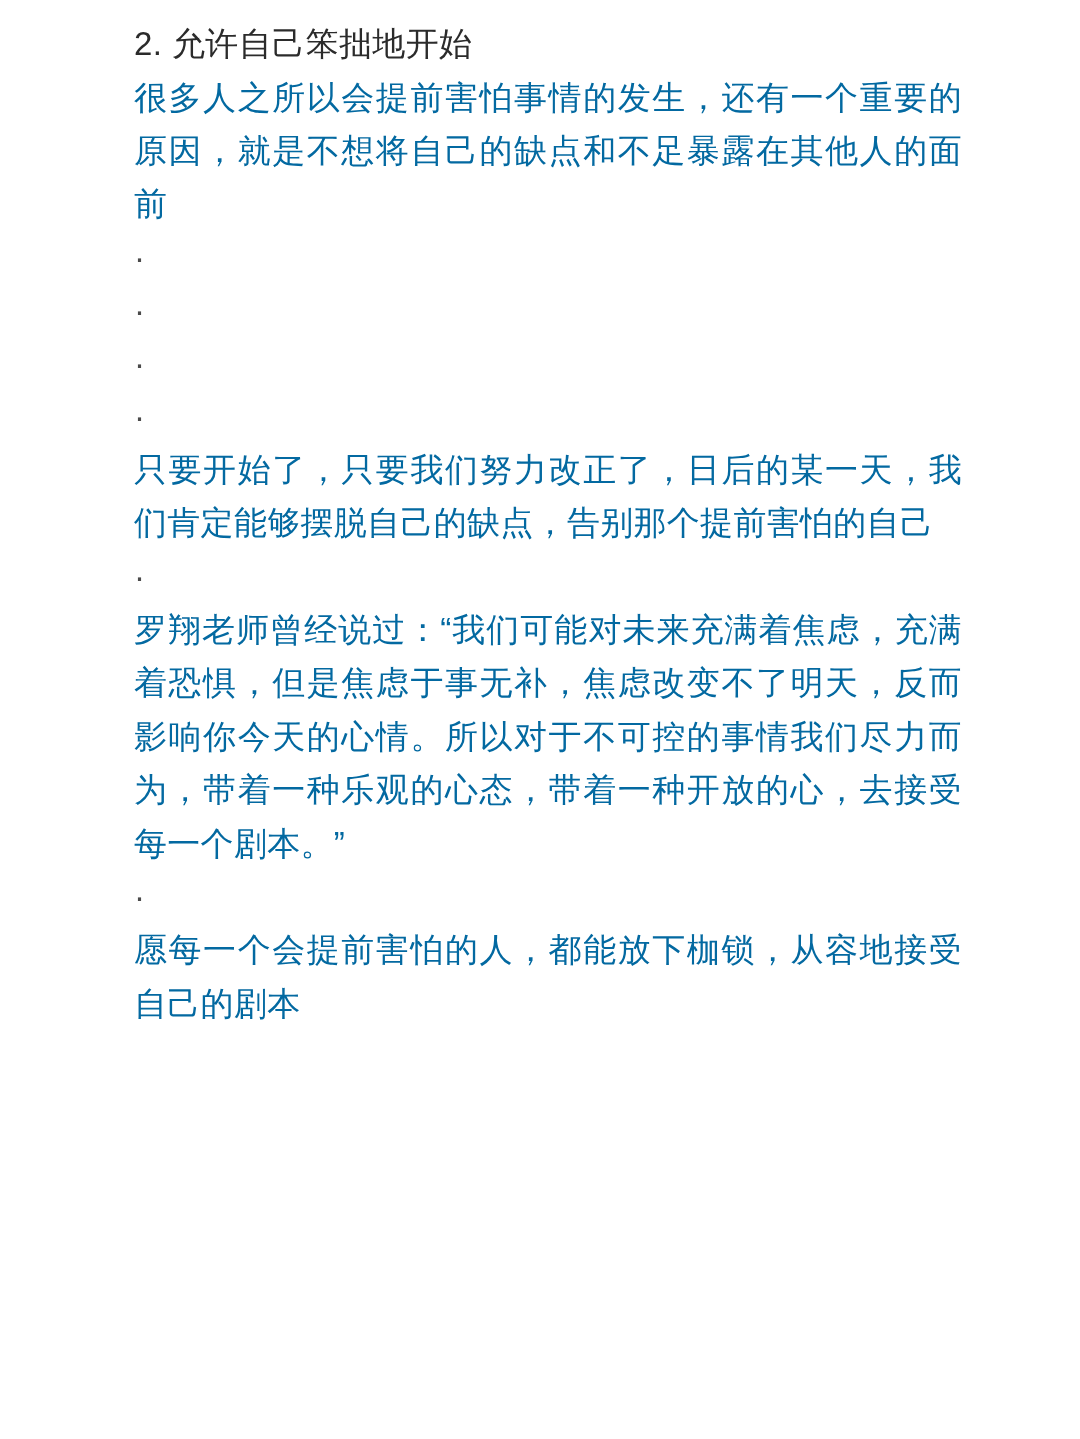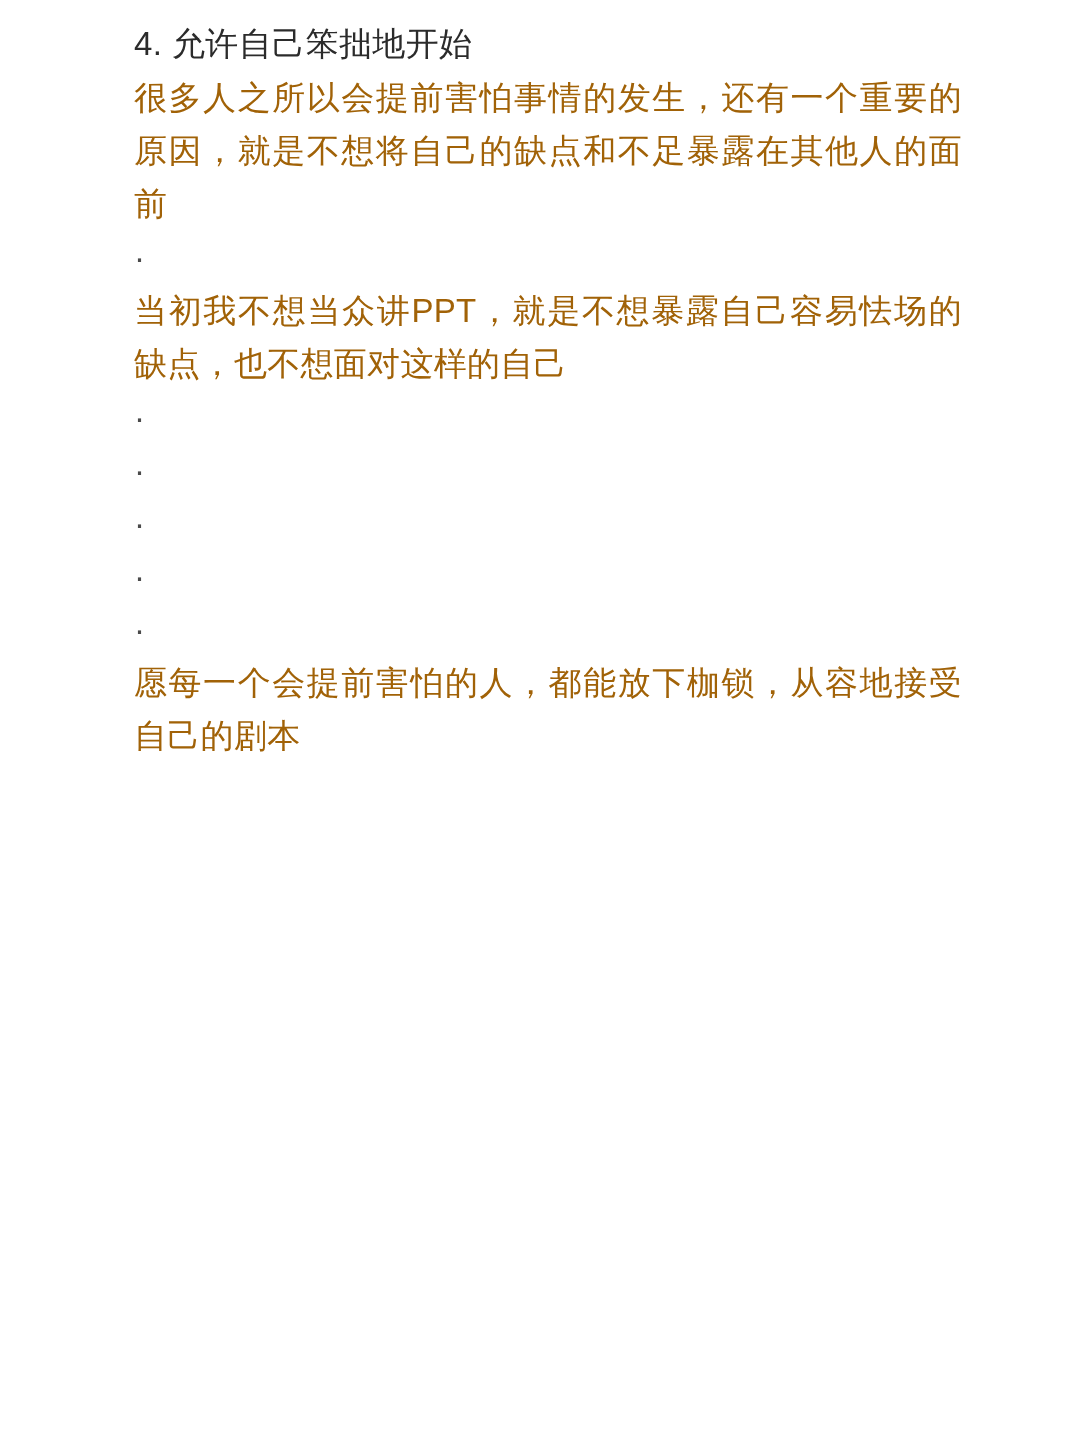--- a/index.html
+++ b/index.html
@@ -25,50 +25,51 @@
     line-height: 1.35;
     letter-spacing: 0.4px;
     color: #2b2b2b;
     margin: 0 0 4px 0;
     font-weight: 400;
   }
   .para {
     font-size: 33px;
     line-height: 1.62;
     letter-spacing: 0.3px;
-    color: #a16207;
+    color: #0369a1;
     margin: 0;
     text-align: justify;
     text-justify: inter-ideograph;
   }
   .sep {
     font-size: 33px;
     line-height: 1.62;
     color: #4a4a4a;
     margin: 0;
     height: 53px;
     display: block;
   }
 </style>
 </head>
 <body>
 
 <div class="page">
 
-  <h1 class="heading">4. 允许自己笨拙地开始</h1>
+  <h1 class="heading">2. 允许自己笨拙地开始</h1>
 
   <p class="para">很多人之所以会提前害怕事情的发生，还有一个重要的原因，就是不想将自己的缺点和不足暴露在其他人的面前</p>
-  <div class="sep">·</div>
-
-  <p class="para">当初我不想当众讲PPT，就是不想暴露自己容易怯场的缺点，也不想面对这样的自己</p>
   <div class="sep">·</div>
 
   <div class="sep">·</div>
 
   <div class="sep">·</div>
 
   <div class="sep">·</div>
 
+  <p class="para">只要开始了，只要我们努力改正了，日后的某一天，我们肯定能够摆脱自己的缺点，告别那个提前害怕的自己</p>
+  <div class="sep">·</div>
+
+  <p class="para">罗翔老师曾经说过：“我们可能对未来充满着焦虑，充满着恐惧，但是焦虑于事无补，焦虑改变不了明天，反而影响你今天的心情。所以对于不可控的事情我们尽力而为，带着一种乐观的心态，带着一种开放的心，去接受每一个剧本。”</p>
   <div class="sep">·</div>
 
   <p class="para">愿每一个会提前害怕的人，都能放下枷锁，从容地接受自己的剧本</p>
 
 </div>
 
 </body></html>

